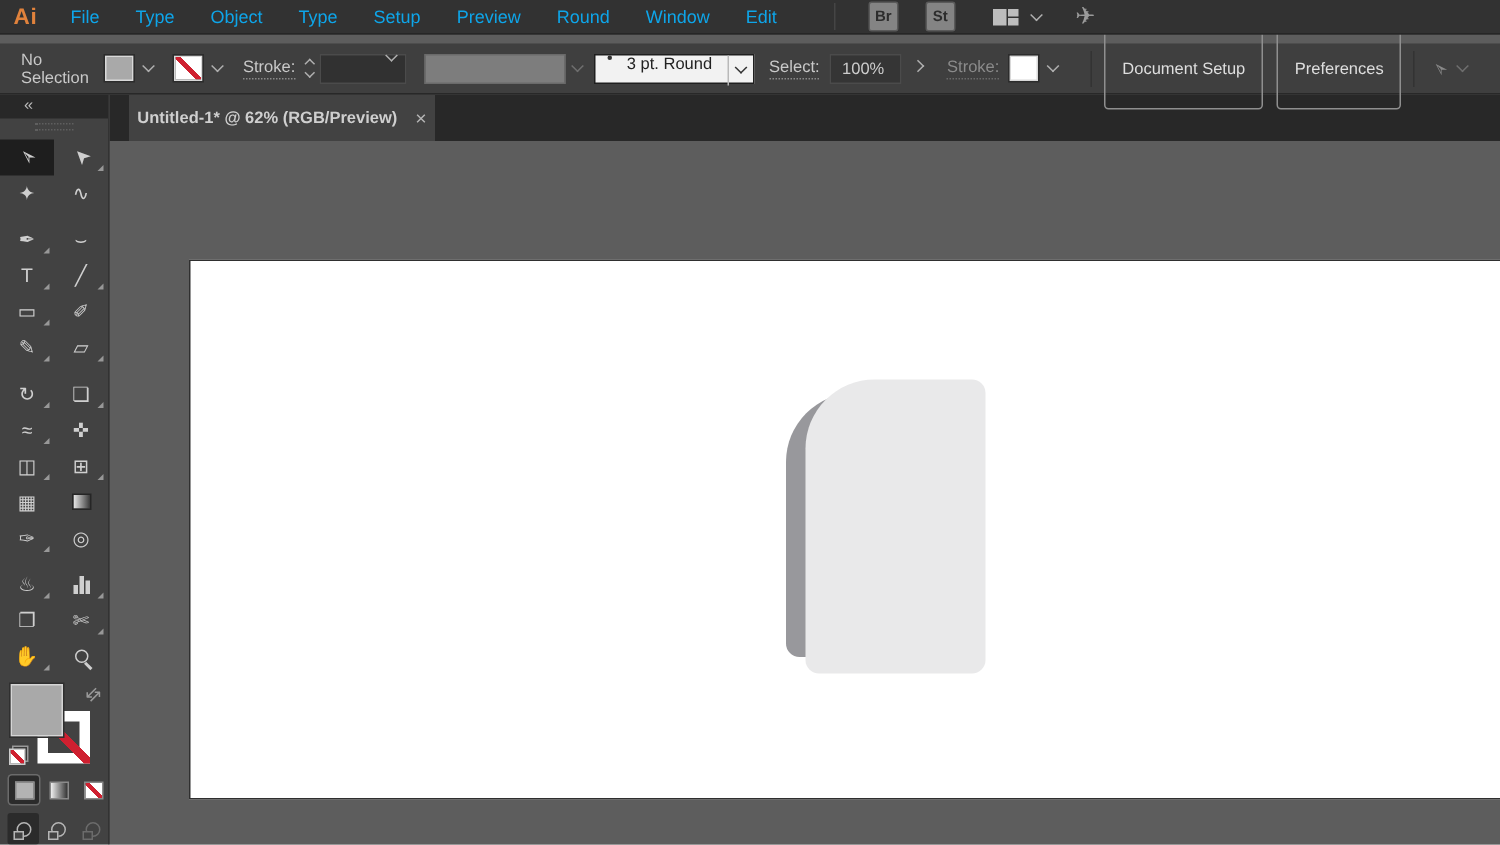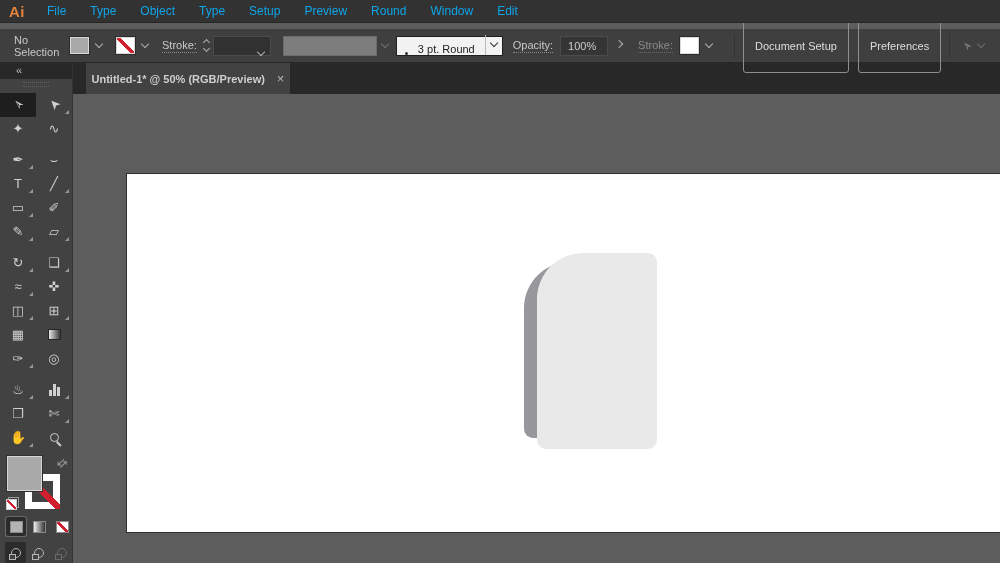--- a/index.html
+++ b/index.html
@@ -38,21 +38,21 @@
   .fill-sw { background:#a9a9a9; border:1px solid #d9d9d9; outline:1px solid #2c2c2c; }
   .none-sw, .white-sw { background:#fff; border:1px solid #d9d9d9; outline:1px solid #2c2c2c; }
   .none-sw { background:linear-gradient(45deg,#fff 43%,#cf2030 43%,#cf2030 57%,#fff 57%); }
   .sw-group { display:flex; align-items:center; gap:7px; margin-right:14px; }
   .cb-label { margin-right:7px; }
   .dotted { border-bottom:1px dotted #8a8a8a; padding-bottom:1px; cursor:pointer; }
   .dim2 { color:#8b8b8b; border-bottom-color:#6a6a6a; }
   .stepper { display:inline-flex; flex-direction:column; gap:4px; margin-right:4px; cursor:pointer; }
   .stepper .chev { width:5px; height:5px; }
   .stepper .up { transform:rotate(-135deg); margin-top:0; }
-  .dd { height:20px; display:inline-flex; align-items:flex-end; cursor:pointer; }
+  .dd { height:20px; display:inline-flex; align-items:flex-start; cursor:pointer; }
   .dd-dark { width:58px; background:#313131; border:1px solid #4b4b4b; justify-content:flex-end;
     padding-right:6px; margin-right:12px; }
   .dd-disabled { width:94px; background:#7d7d7d; border:1px solid #6a6a6a; margin-right:5px; }
   .dd-white { background:#f2f2f2; color:#222; border:1px solid #1f1f1f; padding-left:8px; margin-left:8px; }
   .dd-white .brush-dot { width:3px; height:3px; background:#333; border-radius:50%; margin-right:10px; }
   .dd-white .lbl { padding-right:10px; min-width:62px; }
   .chev-box { width:17px; height:20px; border-left:1px solid #b9b9b9; display:flex;
     align-items:center; justify-content:center; }
   .field { background:#353535; border:1px solid #4b4b4b; color:#cccccc; height:20px;
     width:48px; display:inline-flex; align-items:center; padding-left:7px; margin-right:4px; cursor:text; }
@@ -150,20 +150,32 @@
       <span>File</span>
       <span>Type</span>
       <span>Object</span>
       <span>Type</span>
       <span>Setup</span>
       <span>Preview</span>
       <span>Round</span>
       <span>Window</span>
       <span>Edit</span>
     </nav>
+  <div id="menubar-right">
+    <span class="mb-sep"></span>
+    <button class="sq-btn">Br</button>
+    <button class="sq-btn">St</button>
+    <span class="ws-icon">
+        <i class="wsa"></i>
+        <i></i>
+        <i></i>
+      </span>
+    <span class="chev"></span>
+    <span id="share-ic">✈</span>
+  </div>
 </div>
 
 <div id="controlbar">
   <span id="no-sel">No Selection</span>
   <div class="sw-group">
     <span class="cswatch fill-sw"></span>
     <span class="chev"></span>
   </div>
   <div class="sw-group">
     <span class="cswatch none-sw"></span>
@@ -180,42 +192,42 @@
   <span class="dd dd-disabled"></span>
   <span class="chev dim"></span>
   <span class="dd dd-white">
     <i class="brush-dot"></i>
     <span class="lbl">3 pt. Round</span>
     <span class="chev-box">
         <span class="chev dark"></span>
       </span>
   </span>
   <span style="width:10px"></span>
-  <span class="cb-label dotted">Opacity:</span>
+  <span class="cb-label dotted">Select:</span>
   <span class="field">100%</span>
   <span class="arrow-btn">
       <span class="chev"></span>
     </span>
   <span class="cb-label dotted dim2">Stroke:</span>
   <div class="sw-group">
     <span class="cswatch white-sw"></span>
     <span class="chev"></span>
   </div>
   <span class="vsep"></span>
   <button class="cb-btn">Document Setup</button>
   <span style="width:9px"></span>
   <button class="cb-btn">Preferences</button>
   <span class="vsep"></span>
   <span id="sim-ic">➢</span>
   <span class="chev dim"></span>
 </div>
 
 <div id="tabbar">
   <div id="doc-tab">
-    <span class="ttl">Untitled-1* @ 50% (RGB/Preview)</span>
+    <span class="ttl">Untitled-1* @ 62% (RGB/Preview)</span>
     <span class="cls">×</span>
   </div>
 </div>
 
 <div id="leftcol">
   <div id="collapse">«</div>
   <div id="grip">
       <i></i>
     </div>
   <div id="tools">

